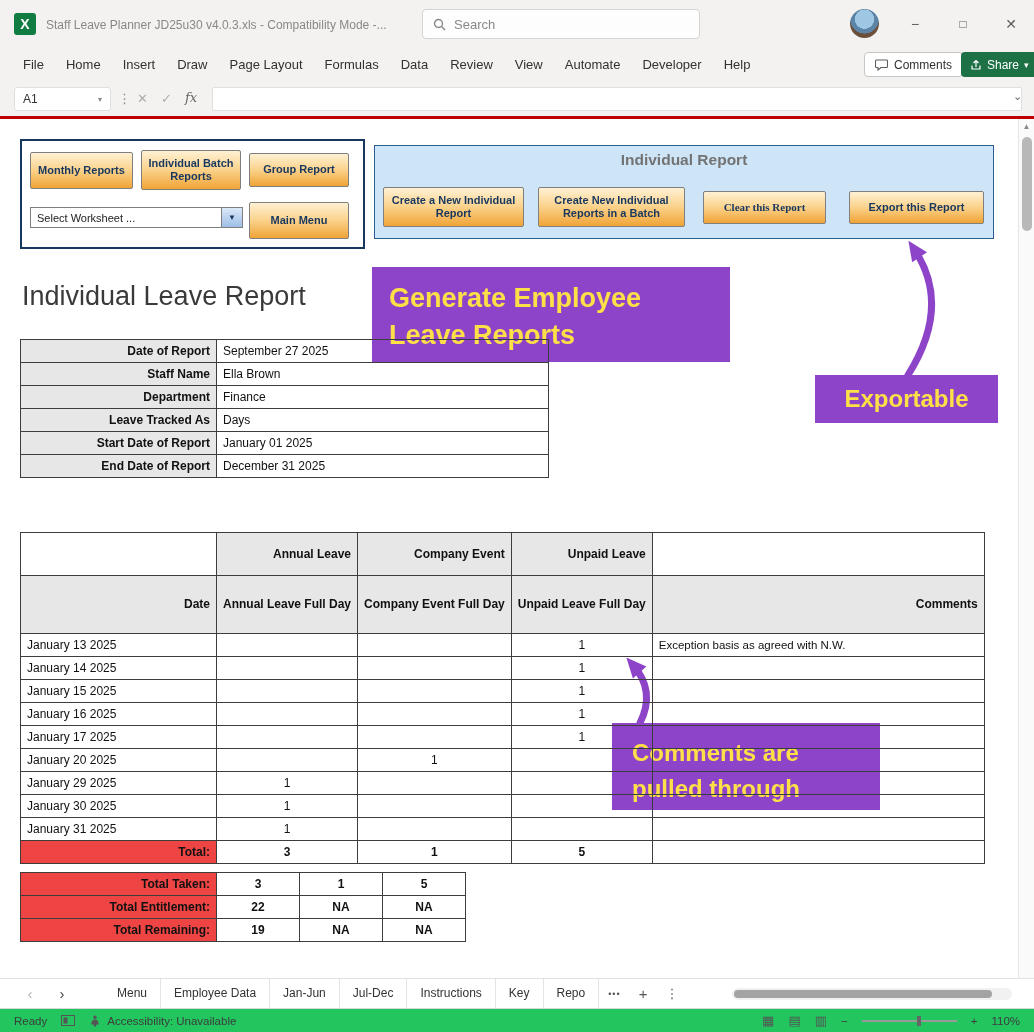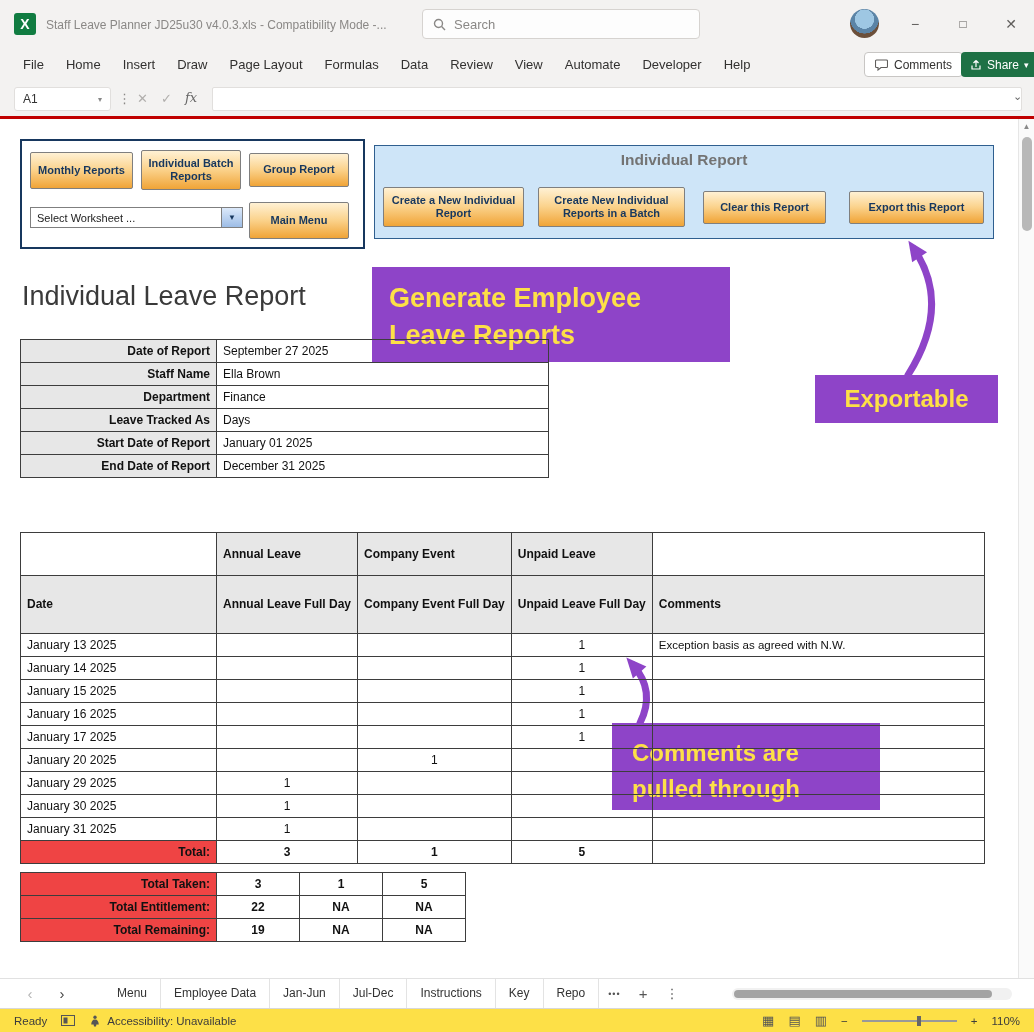--- a/index.html
+++ b/index.html
@@ -55,21 +55,21 @@
   .callout { position:absolute; background:#8e44c8; color:#fde047; font-weight:bold; }
   .gen-callout { left:372px; top:148px; width:358px; height:95px; padding:13px 17px; font-size:27px; line-height:1.38; }
   .gen-callout span { display:inline-block; max-width:300px; }
   .exportable-callout { left:815px; top:256px; width:183px; height:48px; display:flex; align-items:center; justify-content:center; font-size:24px; }
   .comments-callout { left:612px; top:604px; width:268px; height:87px; padding:12px 20px; font-size:24px; line-height:1.5; }
   .comments-callout span { display:inline-block; max-width:232px; }
   .arrow-svg { position:absolute; pointer-events:none; }
 
   table.grid { position:absolute; border-collapse:collapse; table-layout:fixed; font-size:12px; color:#111; }
   table.grid td { border:1px solid #3d3d3d; height:23px; padding:0 6px; overflow:hidden; white-space:nowrap; vertical-align:middle; }
-  td.hdr { background:#e7e7e7; font-weight:bold; text-align:left; white-space:normal; line-height:1.25; }
+  td.hdr { background:#e7e7e7; font-weight:bold; text-align:right; white-space:normal; line-height:1.25; }
   td.ghost { border:none; background:transparent; }
   td.lab { background:#e7e7e7; font-weight:bold; text-align:right; }
   td.labw { font-weight:bold; text-align:right; background:#ef4444; }
   td.num { text-align:center; }
   td.date { text-align:left; }
   td.com { text-align:left; font-size:11.5px; }
   td.b { font-weight:bold; }
 
   .vscroll { position:absolute; right:0; top:0; width:16px; height:859px; background:#fafafa; border-left:1px solid #e6e6e6; }
   .vscroll .up { position:absolute; top:3px; left:0; right:0; text-align:center; font-size:8px; color:#888; }
@@ -83,21 +83,21 @@
   .stab { padding:0 13px; line-height:29px; color:#333; border-right:1px solid #e3e3e3; white-space:nowrap; }
   .stab:first-of-type { border-left:1px solid #e3e3e3; }
   .tab-extra { color:#555; padding:0 9px; }
   .tab-dots { font-size:9px; letter-spacing:1px; }
   .tab-plus { font-size:15px; }
   .tab-kebab { font-size:13px; }
   .hscroll { position:absolute; right:22px; top:9px; width:280px; height:12px; background:#f1f1f1; border-radius:6px; }
   .hscroll .thumb { position:absolute; left:2px; top:2px; width:258px; height:8px; background:#a3a3a3; border-radius:4px; }
 
   
-  .statusbar { height:24px; background:#fde047; border-top:1px solid #d8d8d8; display:flex; align-items:center; padding:0 14px; font-size:11.5px; color:#3c3c3c; gap:14px; }
+  .statusbar { height:24px; background:#22c55e; border-top:1px solid #d8d8d8; display:flex; align-items:center; padding:0 14px; font-size:11.5px; color:#3c3c3c; gap:14px; }
   .sb-right { margin-left:auto; display:flex; align-items:center; gap:14px; }
   .viewico { font-size:13px; color:#555; }
   .zoomslider { position:relative; width:95px; height:12px; }
   .zoomslider .track { position:absolute; left:0; right:0; top:5px; height:2px; background:#999; }
   .zoomslider .knob { position:absolute; left:55px; top:1px; width:4px; height:10px; background:#666; }
   .sb-group { display:flex; align-items:center; gap:6px; }
 </style>
 </head>
 <body>
 
@@ -174,21 +174,21 @@
         <span class="txt">Select Worksheet ...</span>
         <span class="arrow">▼</span>
       </div>
       <div class="btn-orange" style="left:227px; top:61px; width:100px; height:37px;">Main Menu</div>
     </div>
 
     <div class="reportpanel">
       <div class="ptitle">Individual Report</div>
       <div class="btn-orange" style="left:8px; top:41px; width:141px; height:40px;">Create a New Individual Report</div>
       <div class="btn-orange" style="left:163px; top:41px; width:147px; height:40px;">Create New Individual Reports in a Batch</div>
-      <div class="btn-orange" style="left:328px; top:45px; width:123px; height:33px;">Clear this Report</div>
+      <div class="btn-orange" style="left:328px; top:45px; width:123px; height:33px;font-family:Liberation Serif, serif;">Clear this Report</div>
       <div class="btn-orange" style="left:474px; top:45px; width:135px; height:33px;">Export this Report</div>
     </div>
 
     <div class="pagetitle">Individual Leave Report</div>
 
     <div class="callout gen-callout"><span>Generate Employee Leave Reports</span></div>
     <div class="callout exportable-callout">
         <span>Exportable</span>
       </div>
     <div class="callout comments-callout"><span>Comments are pulled through</span></div>

